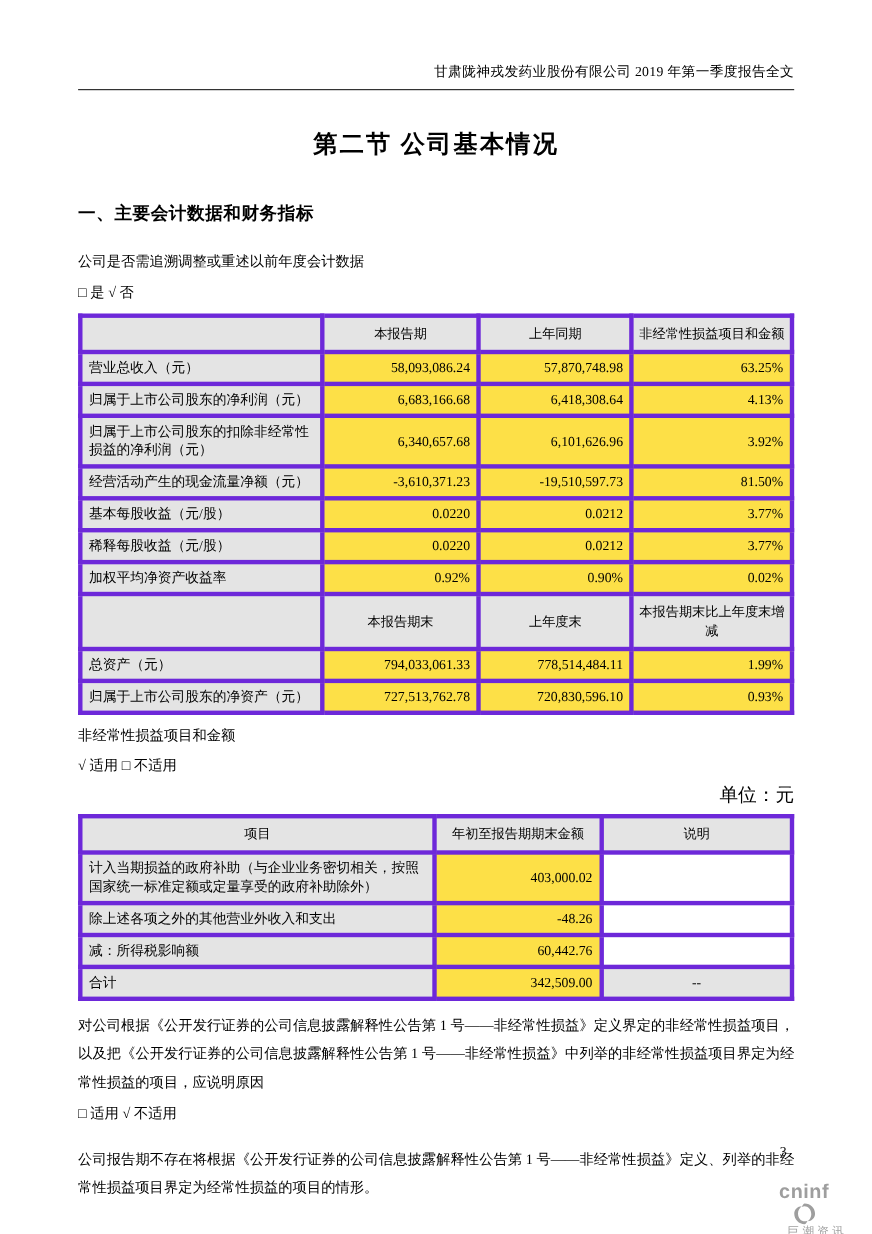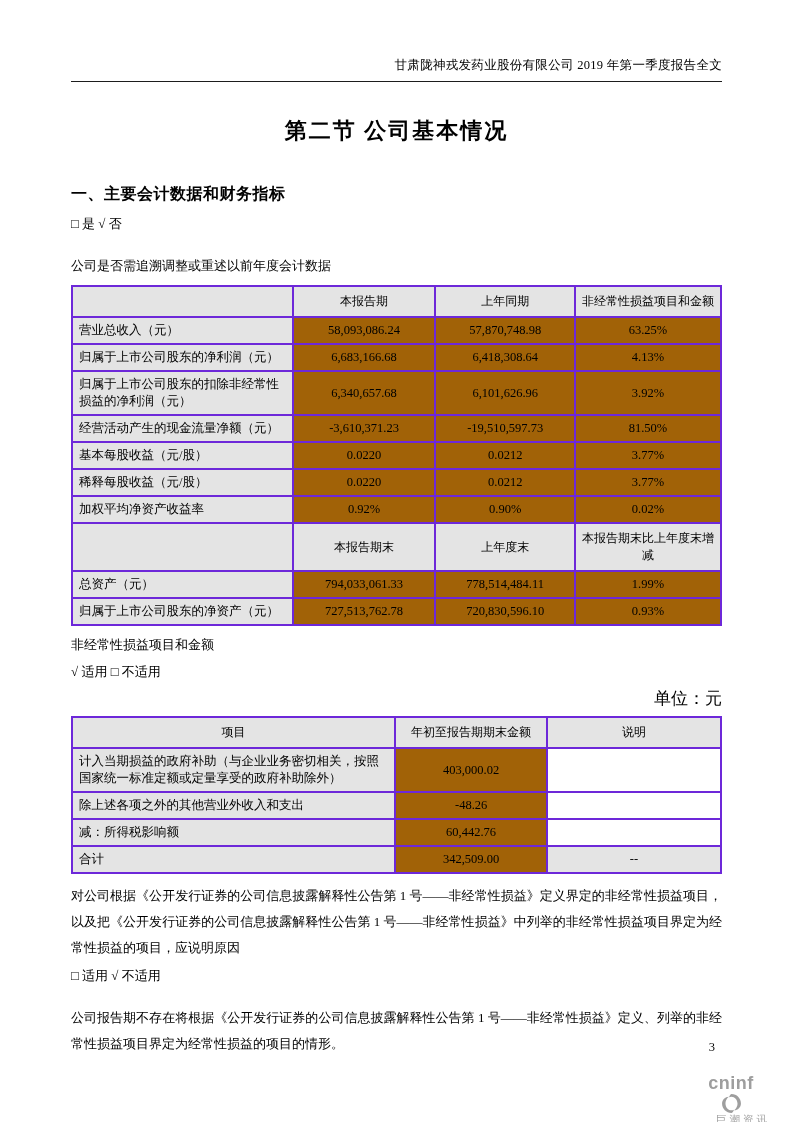--- a/index.html
+++ b/index.html
@@ -18,24 +18,24 @@
   .page-title { margin-top:34px; font-size:22px; font-weight:bold; text-align:center; letter-spacing:2px; }
   .section-heading { margin-top:38px; font-size:16px; font-weight:bold; letter-spacing:0.5px; }
 
   .body-text { font-size:13px; line-height:18px; }
   .q-line   { margin-top:24px; }
   .a-line   { margin-top:10px; }
 
   table { width:100%; border-collapse:collapse; border:2px solid #000; table-layout:fixed; }
   .t1 { margin-top:10px; font-size:12.5px; }
   .t2 { margin-top:6px;  font-size:12.5px; }
-  td, th { border:2px solid #6d28d9; padding:4px 6px; line-height:17px; vertical-align:middle; }
+  td, th { border:4px solid #6d28d9; padding:4px 6px; line-height:17px; vertical-align:middle; }
   th { background:#e4e4e4; font-weight:normal; text-align:center; font-size:12px; padding:6px 2px; }
   td.lbl { background:#e4e4e4; text-align:left; }
-  td.num { text-align:center; background:#a16207;font-family:Liberation Serif, serif; }
+  td.num { text-align:right; background:#fde047;font-family:Liberation Serif, serif; }
   td.note { background:#fff; }
   td.note-gray { background:#e4e4e4; text-align:center; }
 
   .nr-label { margin-top:10px; }
   .nr-ans   { margin-top:9px; }
   .unit-line { margin-top:6px; margin-bottom:2px; font-size:17px; text-align:right; }
 
   .note-para { margin-top:9px; font-size:13px; line-height:26px; text-align:justify; }
   .note-ans  { margin-top:3px; font-size:13px; line-height:24px; }
 
@@ -54,22 +54,22 @@
 
 <div class="page">
   <div class="content">
 
     <div class="doc-header-text">甘肃陇神戎发药业股份有限公司 2019 年第一季度报告全文</div>
     <div class="header-rule"></div>
 
     <div class="page-title">第二节 公司基本情况</div>
     <div class="section-heading">一、主要会计数据和财务指标</div>
 
+    <div class="body-text q-line">公司是否需追溯调整或重述以前年度会计数据</div>
     <div class="body-text a-line">□ 是 √ 否</div>
-    <div class="body-text q-line">公司是否需追溯调整或重述以前年度会计数据</div>
 
     <table class="t1">
       <colgroup>
           <col style="width:34%">
           <col style="width:22%">
           <col style="width:21.5%">
           <col style="width:22.5%">
         </colgroup>
       <tbody>
           <tr>

